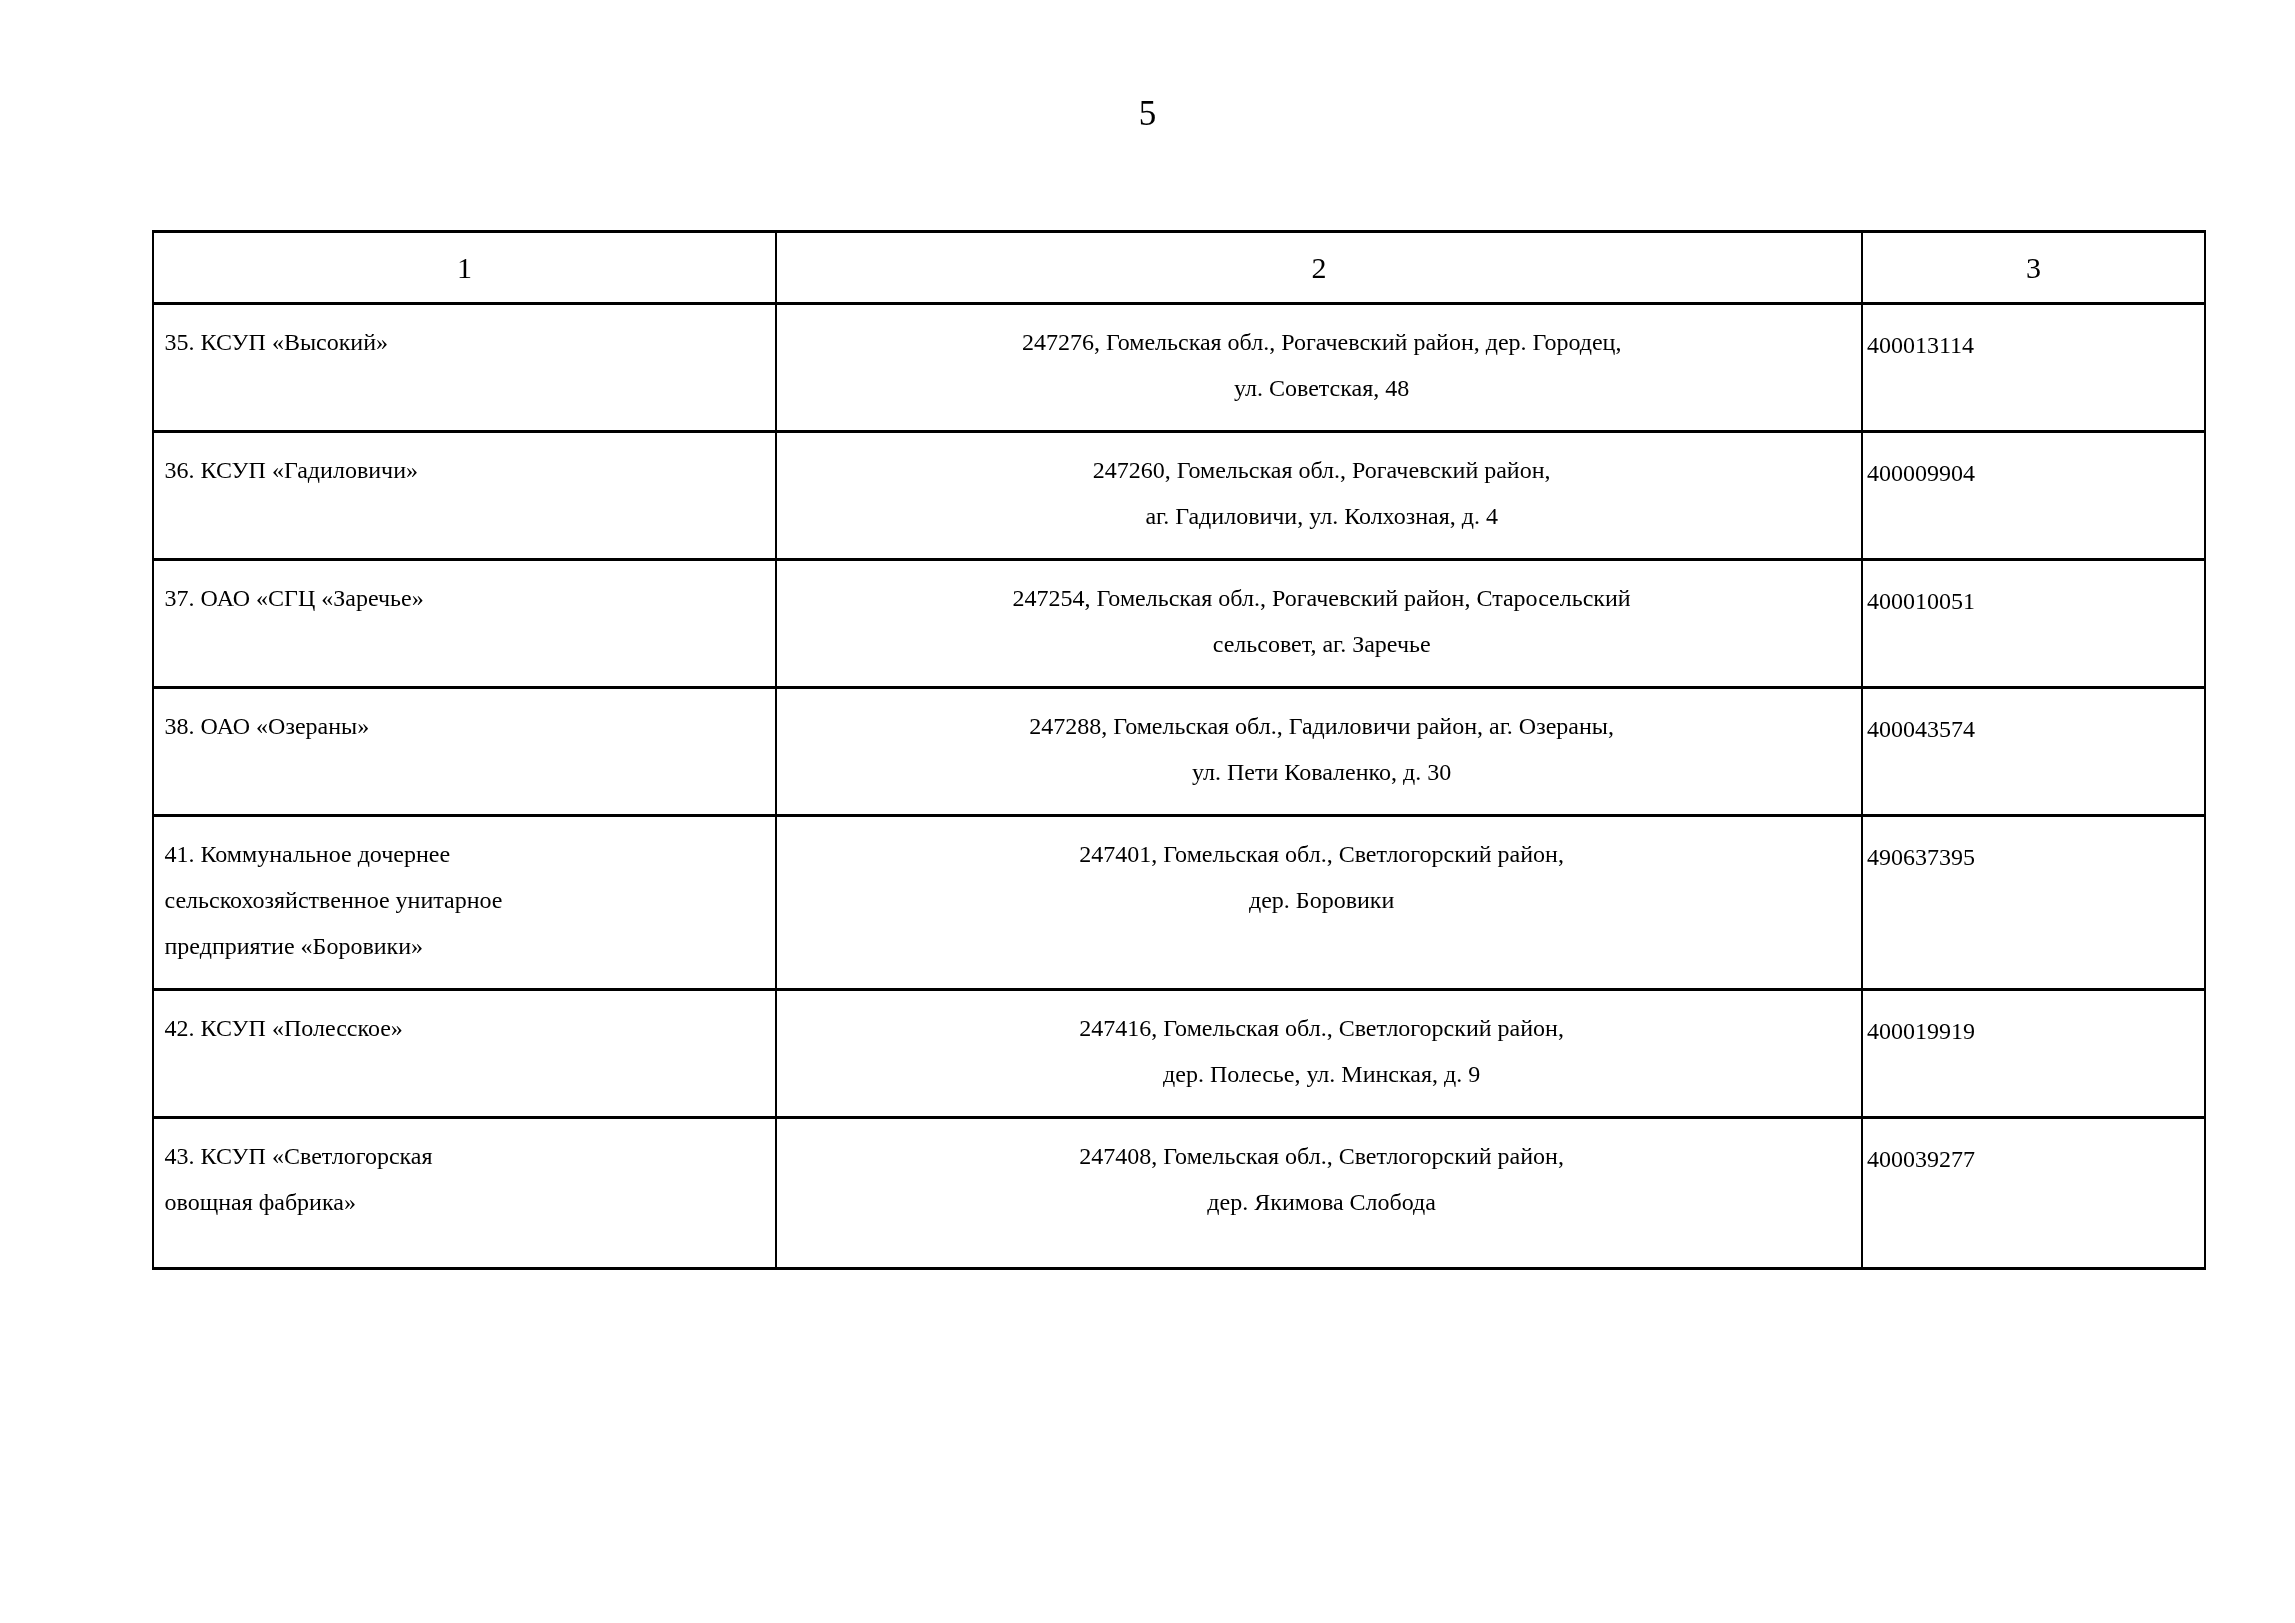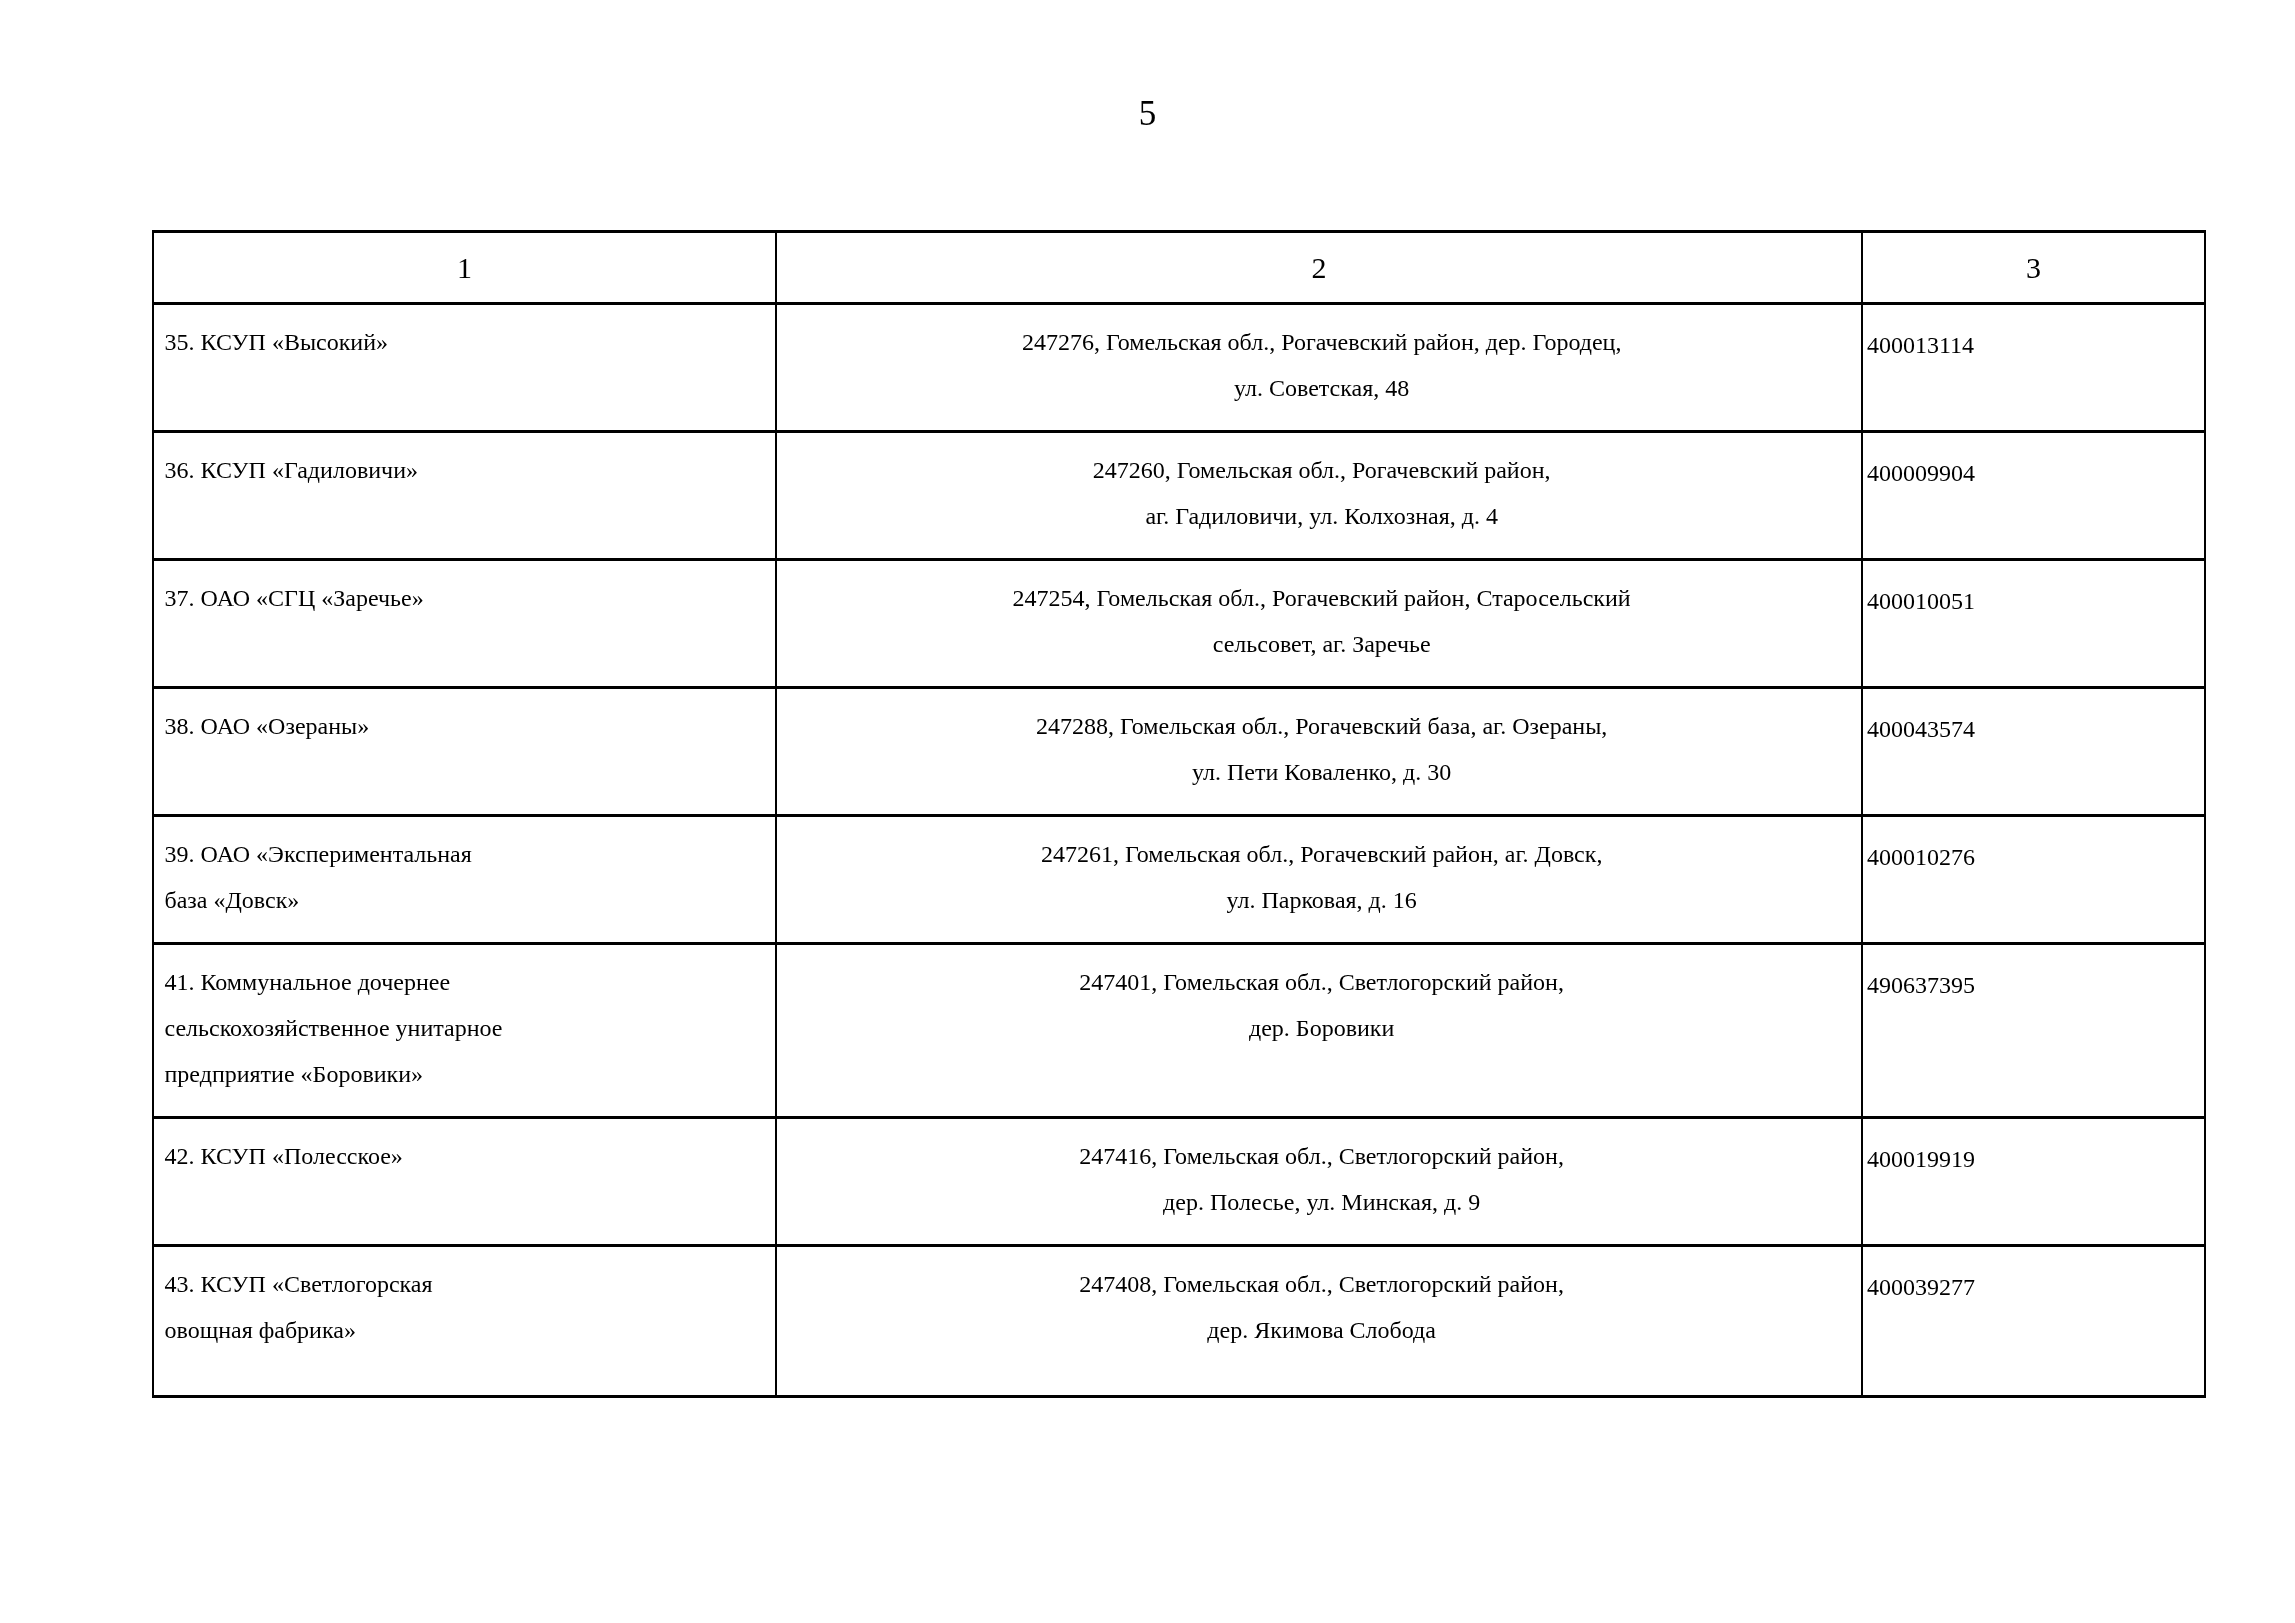--- a/index.html
+++ b/index.html
@@ -111,37 +111,26 @@
         <div class="ln">сельсовет, аг. Заречье</div>
       </td>
       <td class="code-cell">400010051</td>
     </tr>
 
     <tr class="data-row">
       <td class="name-cell">
         <div class="ln">38. ОАО «Озераны»</div>
       </td>
       <td class="addr-cell">
-        <div class="ln">247288, Гомельская обл., Рогачевский база, аг. Озераны,</div>
+        <div class="ln">247288, Гомельская обл., Гадиловичи район, аг. Озераны,</div>
         <div class="ln">ул. Пети Коваленко, д. 30</div>
       </td>
       <td class="code-cell">400043574</td>
     </tr>
 
-    <tr class="data-row">
-      <td class="name-cell">
-        <div class="ln">39. ОАО «Экспериментальная</div>
-        <div class="ln">база «Довск»</div>
-      </td>
-      <td class="addr-cell">
-        <div class="ln">247261, Гомельская обл., Рогачевский район, аг. Довск,</div>
-        <div class="ln">ул. Парковая, д. 16</div>
-      </td>
-      <td class="code-cell">400010276</td>
-    </tr>
 
 
     <tr class="data-row tall3">
       <td class="name-cell">
         <div class="ln">41. Коммунальное дочернее</div>
         <div class="ln">сельскохозяйственное унитарное</div>
         <div class="ln">предприятие «Боровики»</div>
       </td>
       <td class="addr-cell">
         <div class="ln">247401, Гомельская обл., Светлогорский район,</div>

